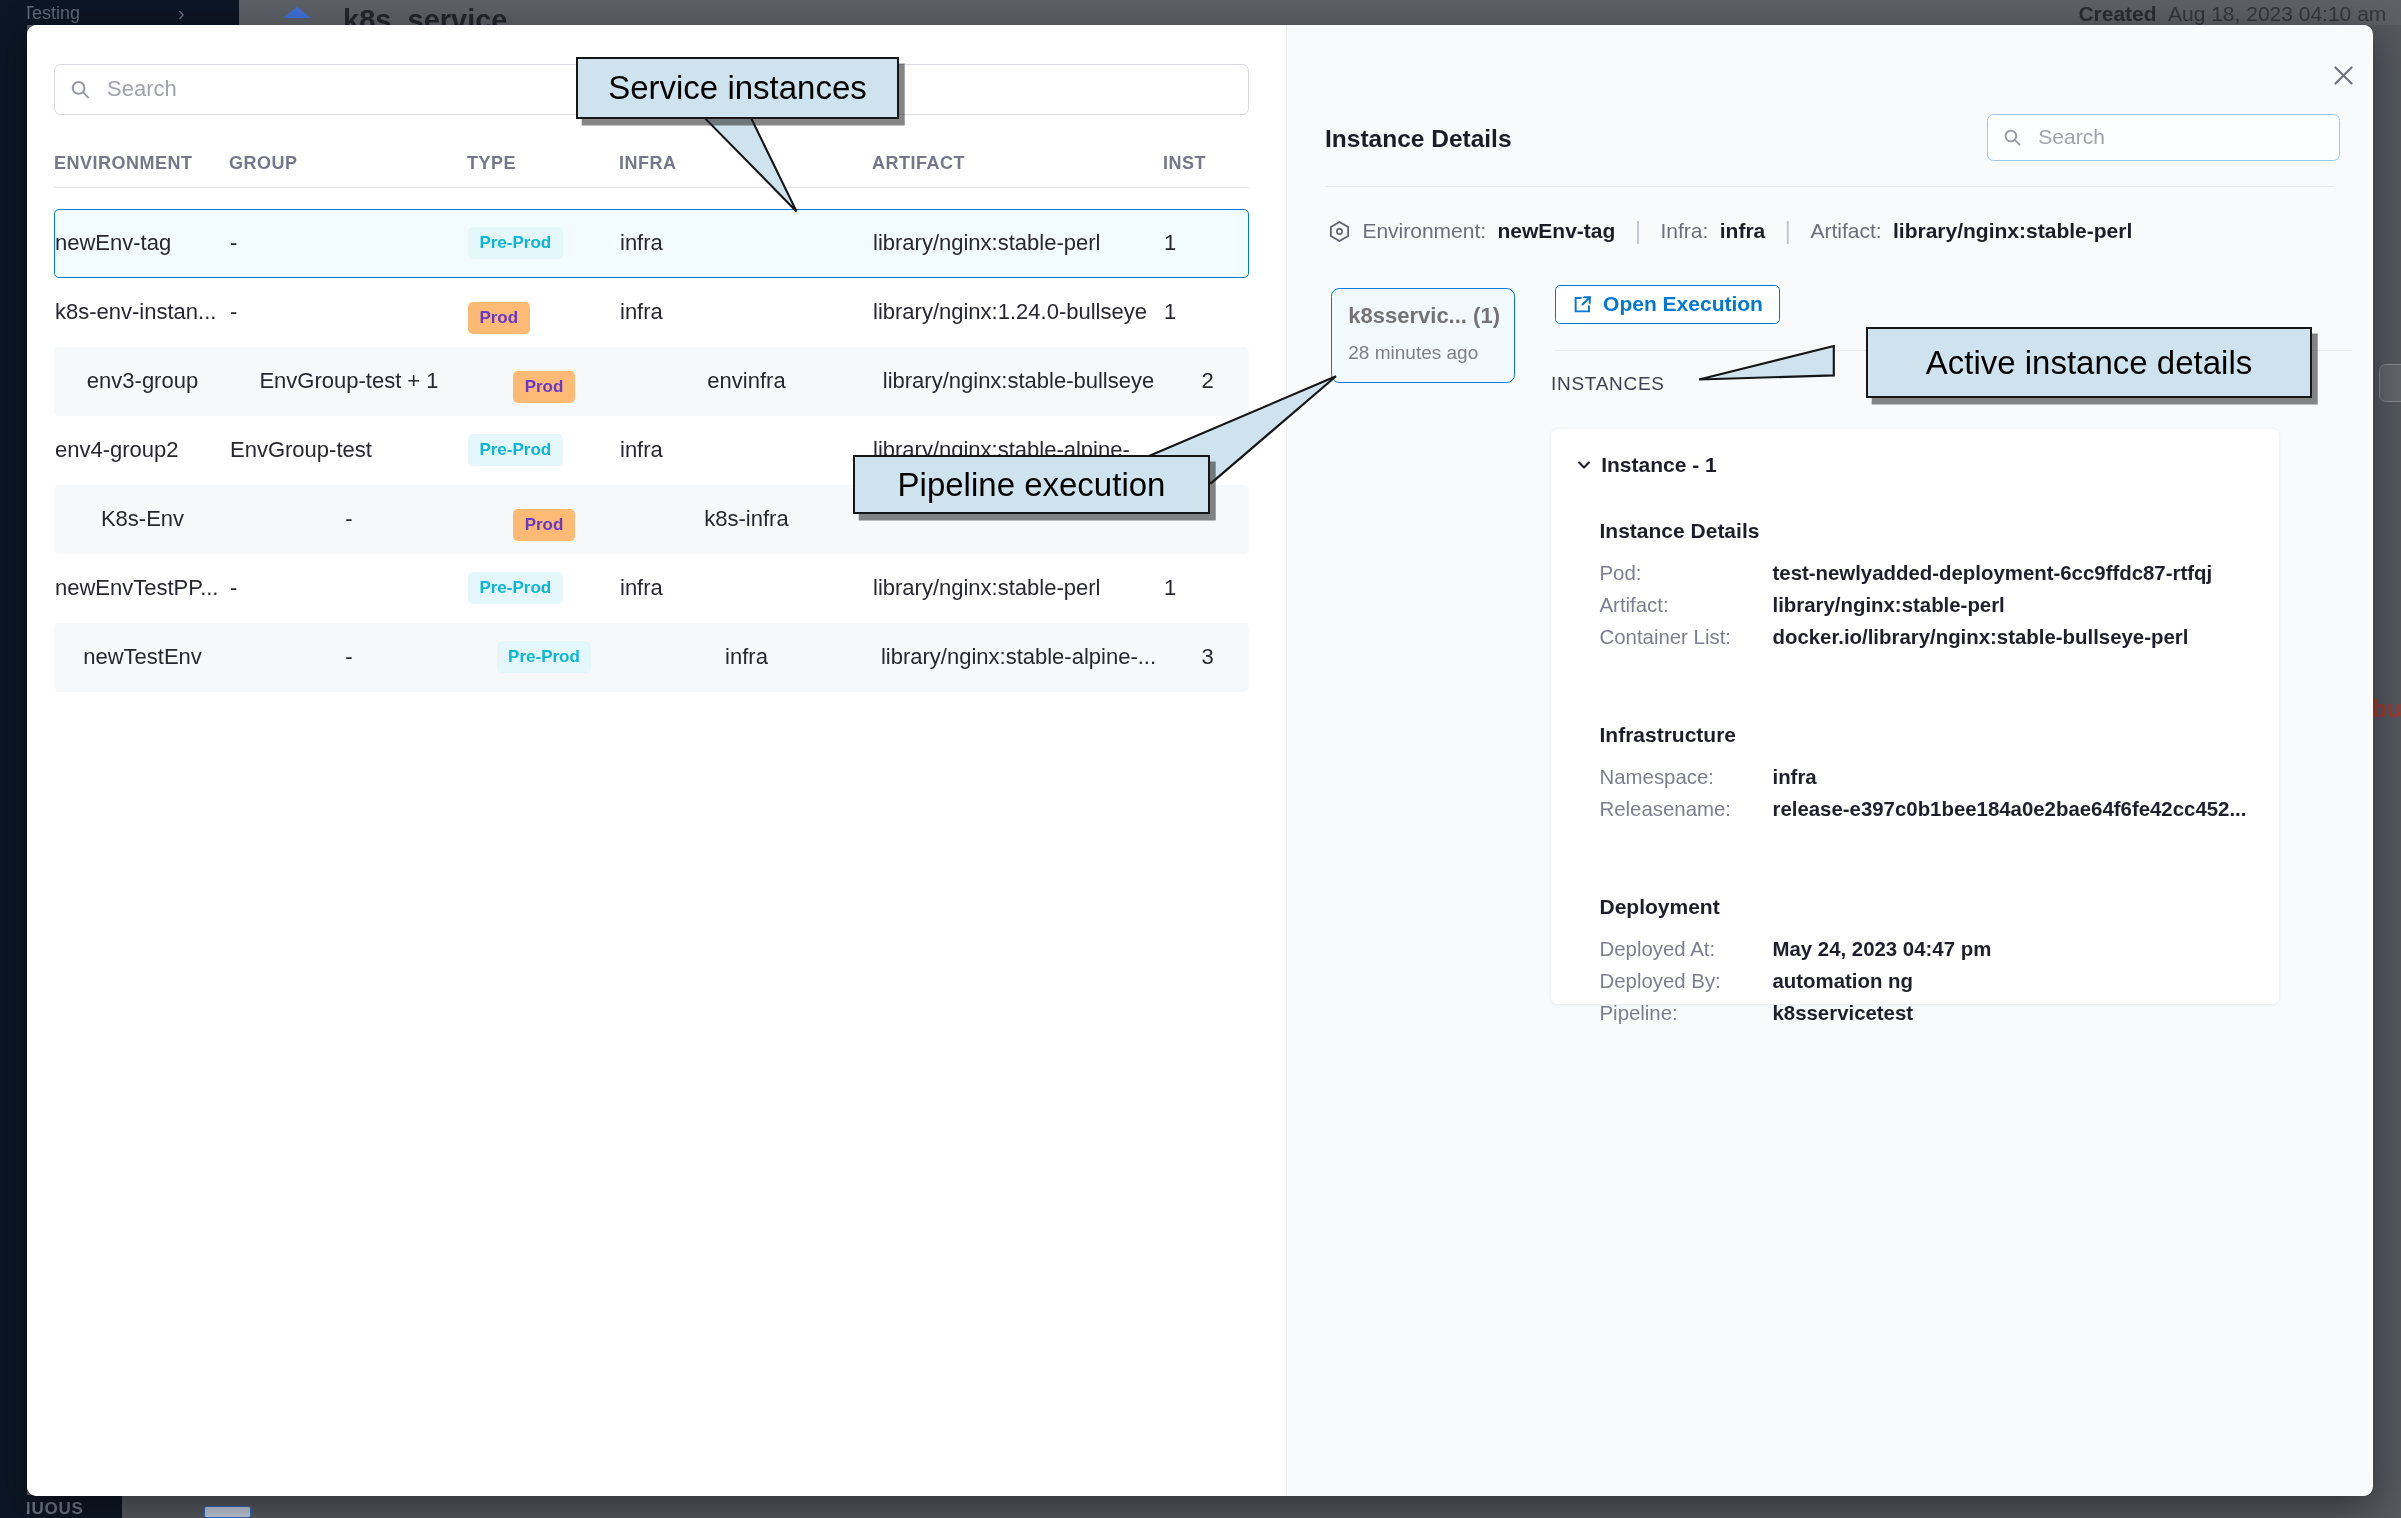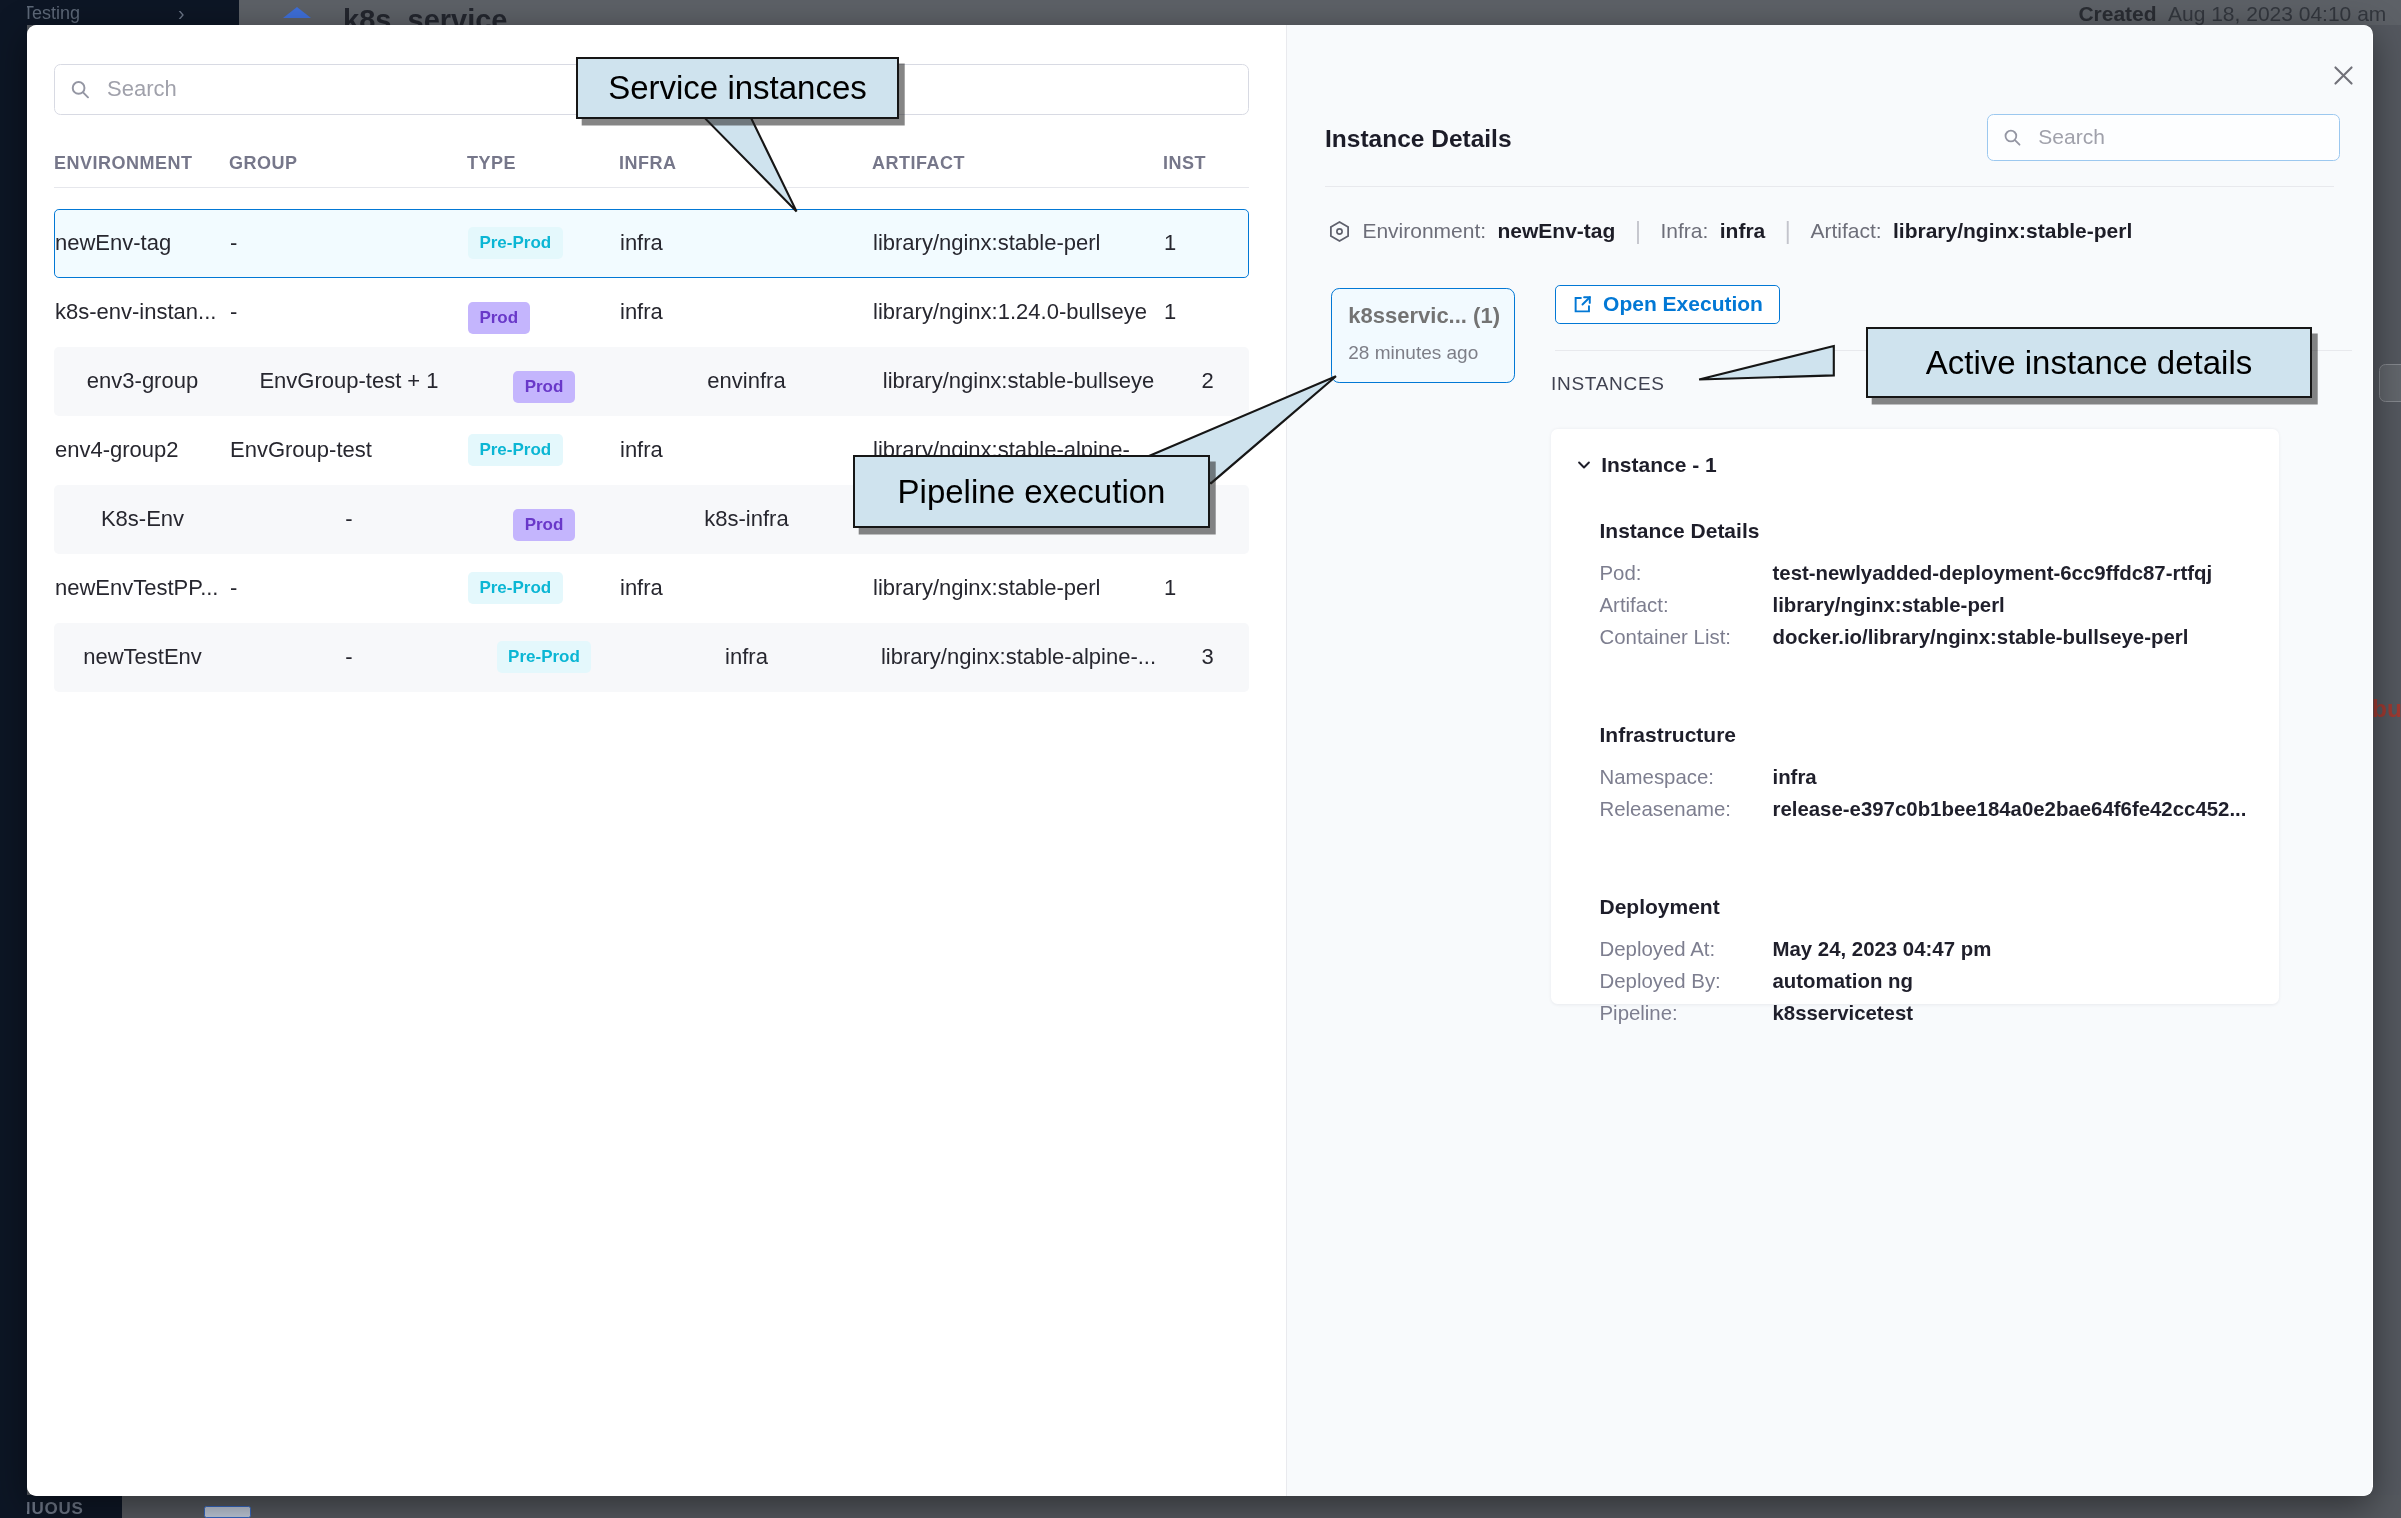--- a/index.html
+++ b/index.html
@@ -45,21 +45,21 @@
   .t-head { position:absolute; left:27px; top:122px; width:1195px; height:33px;
     font-size:18px; font-weight:700; letter-spacing:0.5px; color:#76778a; }
   .t-divider { position:absolute; left:27px; top:162px; width:1195px; height:0.8px; background:#e6e7ec; }
   .t-body { position:absolute; left:27px; top:184px; width:1195px; }
   .t-row { height:69px; font-size:22px; color:#27272f; border:1.6px solid transparent; border-radius:4.9px; cursor:pointer; }
   .t-row.stripe { background:#f7f8fa;text-align:center; }
   .t-row.selected { background:#f2fbff; border-color:#0278d5; }
   .t-row > div { overflow:hidden; white-space:nowrap; }
   .badge { display:inline-block; font-size:17px; font-weight:700; padding:5.7px 11.4px; border-radius:4.9px; }
   .badge.preprod { color:#0bb6d4; background:#e4f8fc; }
-  .badge.prod { color:#6938c9; background:#c4b5fd;margin-top:12px; }
+  .badge.prod { color:#6938c9; background:#fdba74;margin-top:12px; }
 
   
   .rp-title { position:absolute; left:38px; top:100px; font-size:24.5px; font-weight:700; color:#1c1c28; }
   .sb-right { left:700px; top:89px; width:353px; height:47px; border:1.6px solid #9cc8ef; background:#fdfeff; }
   .sb-right input { font-size:21px; }
   .close-btn { position:absolute; left:1042px; top:36px; width:29px; height:29px; cursor:pointer; }
   .rp-div1 { position:absolute; left:38px; top:161px; width:1009px; height:0.8px; background:#e8e9ed; }
   .env-row { position:absolute; left:41px; top:193px; display:flex; align-items:center; gap:11.4px;
     font-size:21px; color:#6d6e79; white-space:nowrap; }
   .env-row b { color:#1d1d27; font-weight:700; }
@@ -85,21 +85,21 @@
   .kv { display:grid; grid-template-columns:173px 1fr; line-height:32px; font-size:20.4px; }
   .kv .k { color:#7d7e8f; }
   .kv .v { color:#1f1f2b; font-weight:600; white-space:nowrap; }
 
   
   .tails { position:absolute; left:0; top:0; width:2401px; height:1518px; z-index:40; pointer-events:none; }
   .callout { position:absolute; z-index:41; background:#cfe3ee; border:2.4px solid #161616;
     box-shadow:5.7px 6.5px 0 rgba(33,33,33,.55); display:flex; align-items:center; justify-content:center;
     font-size:33px; font-weight:500; color:#000; white-space:nowrap; }
   .co-1 { left:576px; top:57px; width:323px; height:62px; }
-  .co-2 { left:853px; top:455px; width:357px; height:73px; }
+  .co-2 { left:853px; top:455px; width:357px; height:59px; }
   .co-3 { left:1832px; top:327px; width:446px; height:71px;margin-left:34px; }
 
   svg .ico { stroke:#9496a3; stroke-width:2.5; fill:none; stroke-linecap:round; }
 </style>
 </head>
 <body>
 
 <div class="strip-top">
   <span class="cube-icon"></span>
   <span class="page-title">k8s_service</span>

